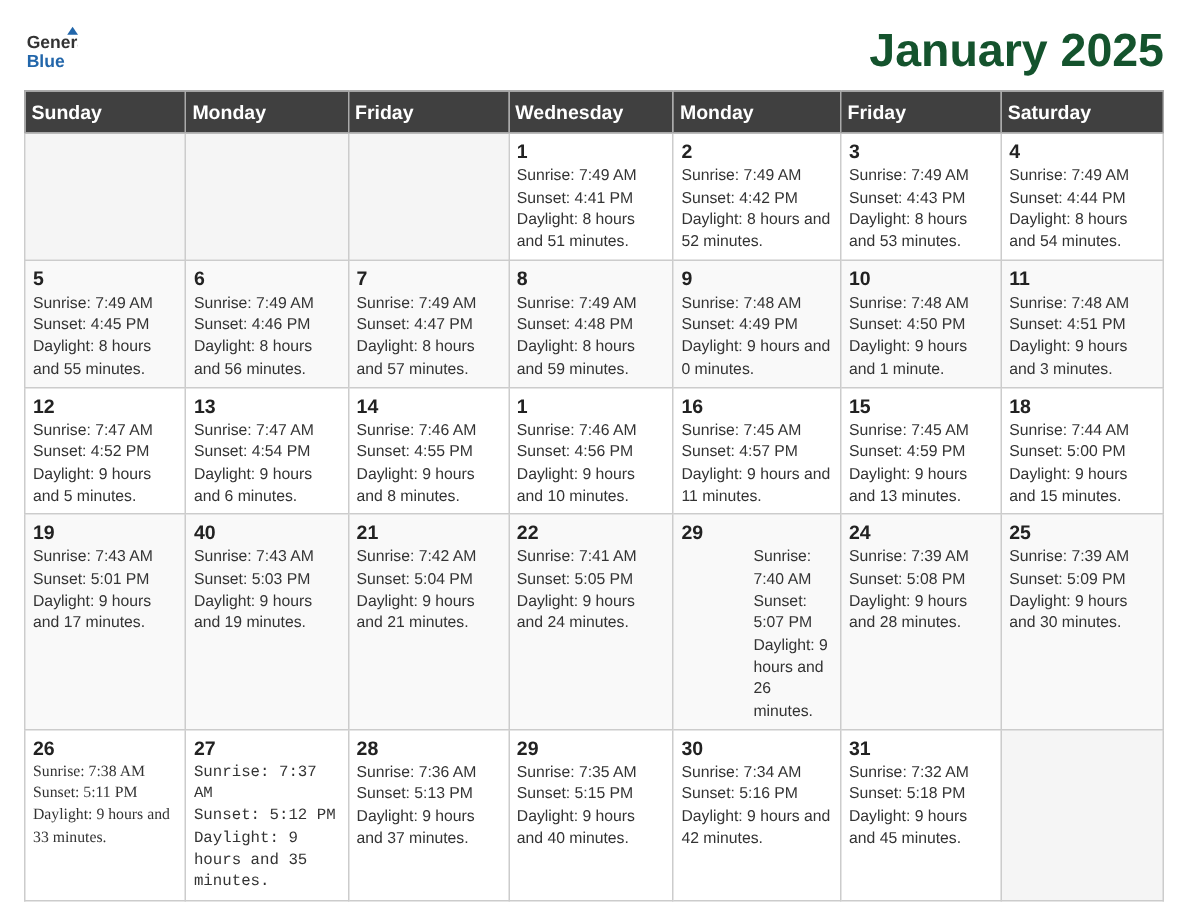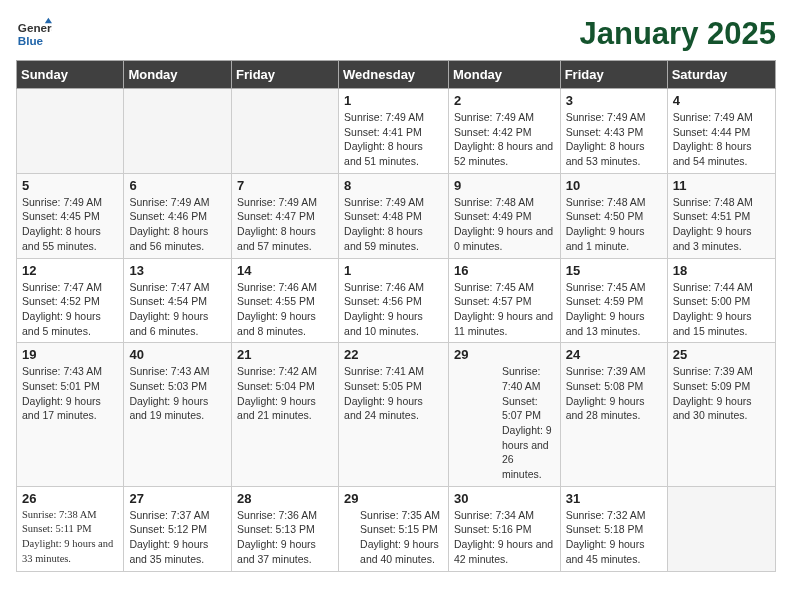--- a/index.html
+++ b/index.html
@@ -269,33 +269,33 @@
       </tr>
       <tr>
         <td>
           <div class="day-number">26</div>
           <div class="day-info" style="white-space: pre-line; font-family: Liberation Serif, serif;">Sunrise: 7:38 AM
 Sunset: 5:11 PM
 Daylight: 9 hours and 33 minutes.</div>
         </td>
         <td>
           <div class="day-number">27</div>
-          <div class="day-info" style="white-space: pre-line;">Sunrise: 7:37 AM
+          <div class="day-info" style="white-space: pre-line; font-family: Liberation Mono, monospace;">Sunrise: 7:37 AM
 Sunset: 5:12 PM
 Daylight: 9 hours and 35 minutes.</div>
         </td>
         <td>
           <div class="day-number">28</div>
           <div class="day-info" style="white-space: pre-line;">Sunrise: 7:36 AM
 Sunset: 5:13 PM
 Daylight: 9 hours and 37 minutes.</div>
         </td>
         <td>
           <div class="day-number">29</div>
-          <div class="day-info" style="white-space: pre-line; margin-left: 16px;">Sunrise: 7:35 AM
+          <div class="day-info" style="white-space: pre-line;">Sunrise: 7:35 AM
 Sunset: 5:15 PM
 Daylight: 9 hours and 40 minutes.</div>
         </td>
         <td>
           <div class="day-number">30</div>
           <div class="day-info" style="white-space: pre-line;">Sunrise: 7:34 AM
 Sunset: 5:16 PM
 Daylight: 9 hours and 42 minutes.</div>
         </td>
         <td>

